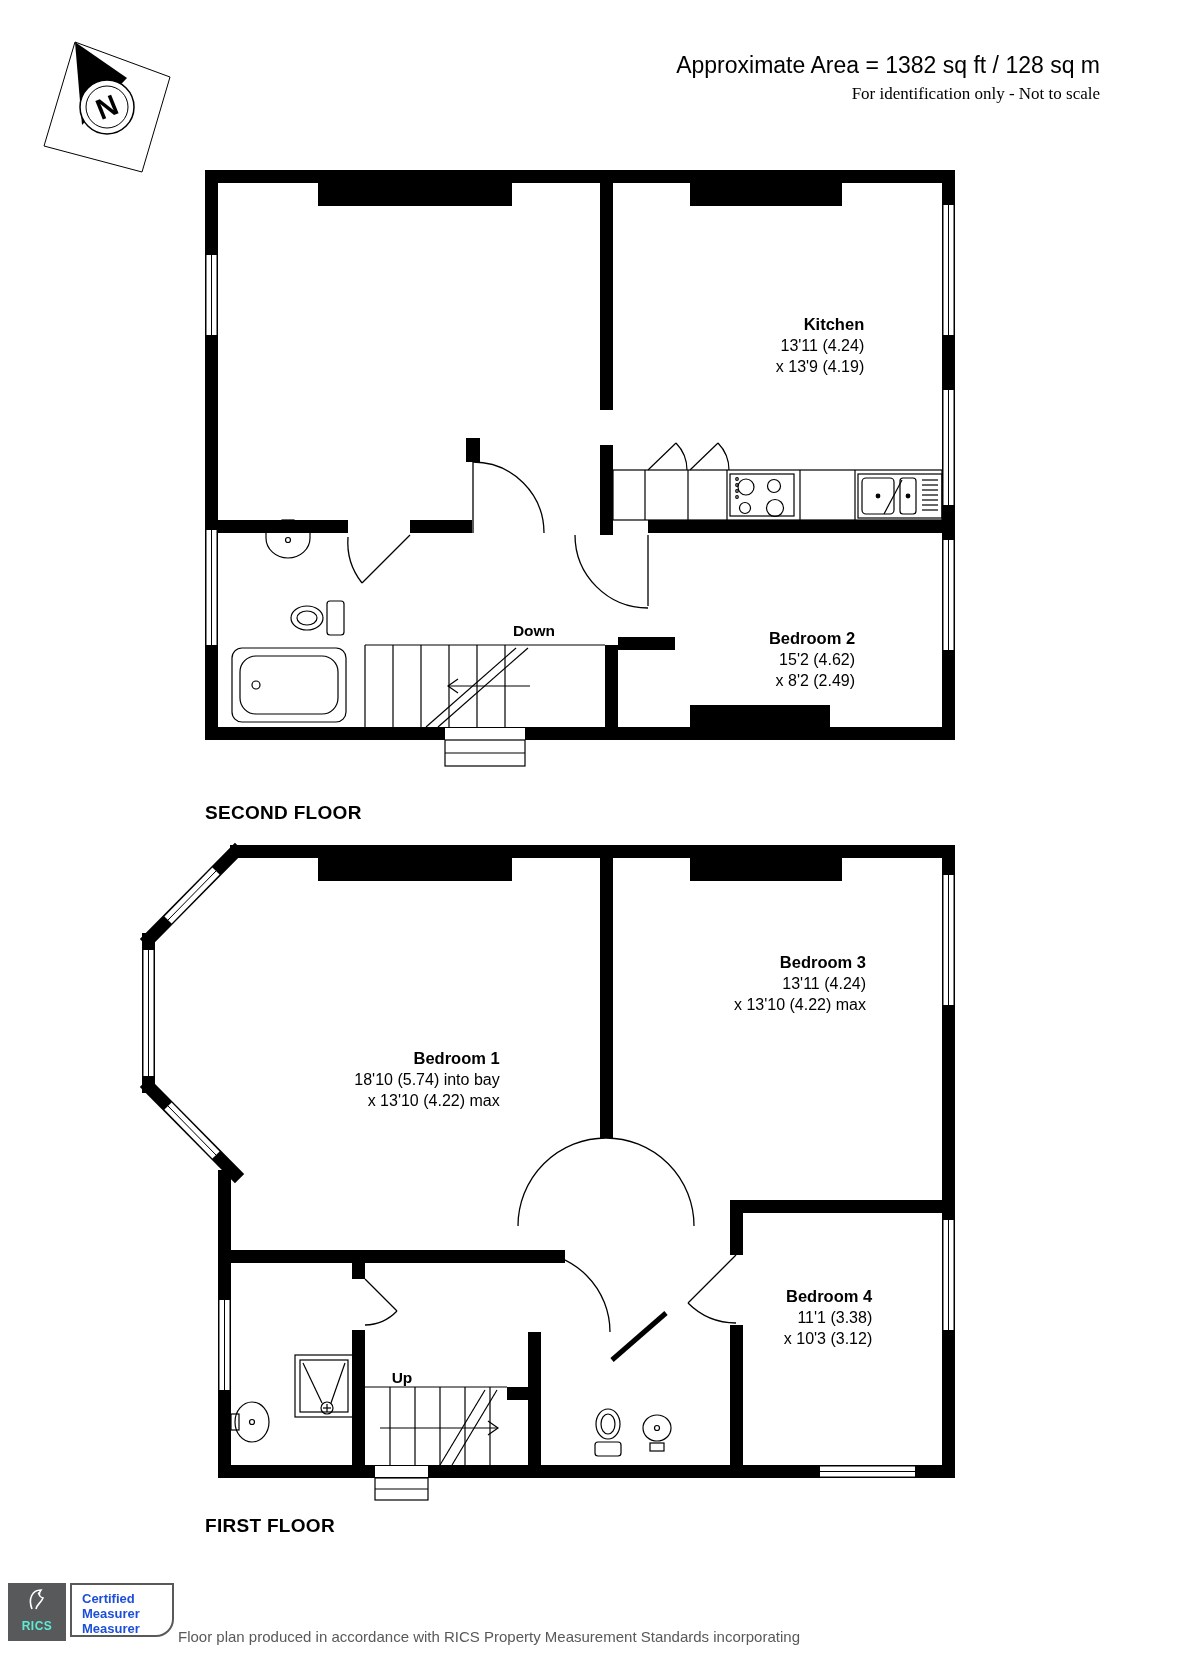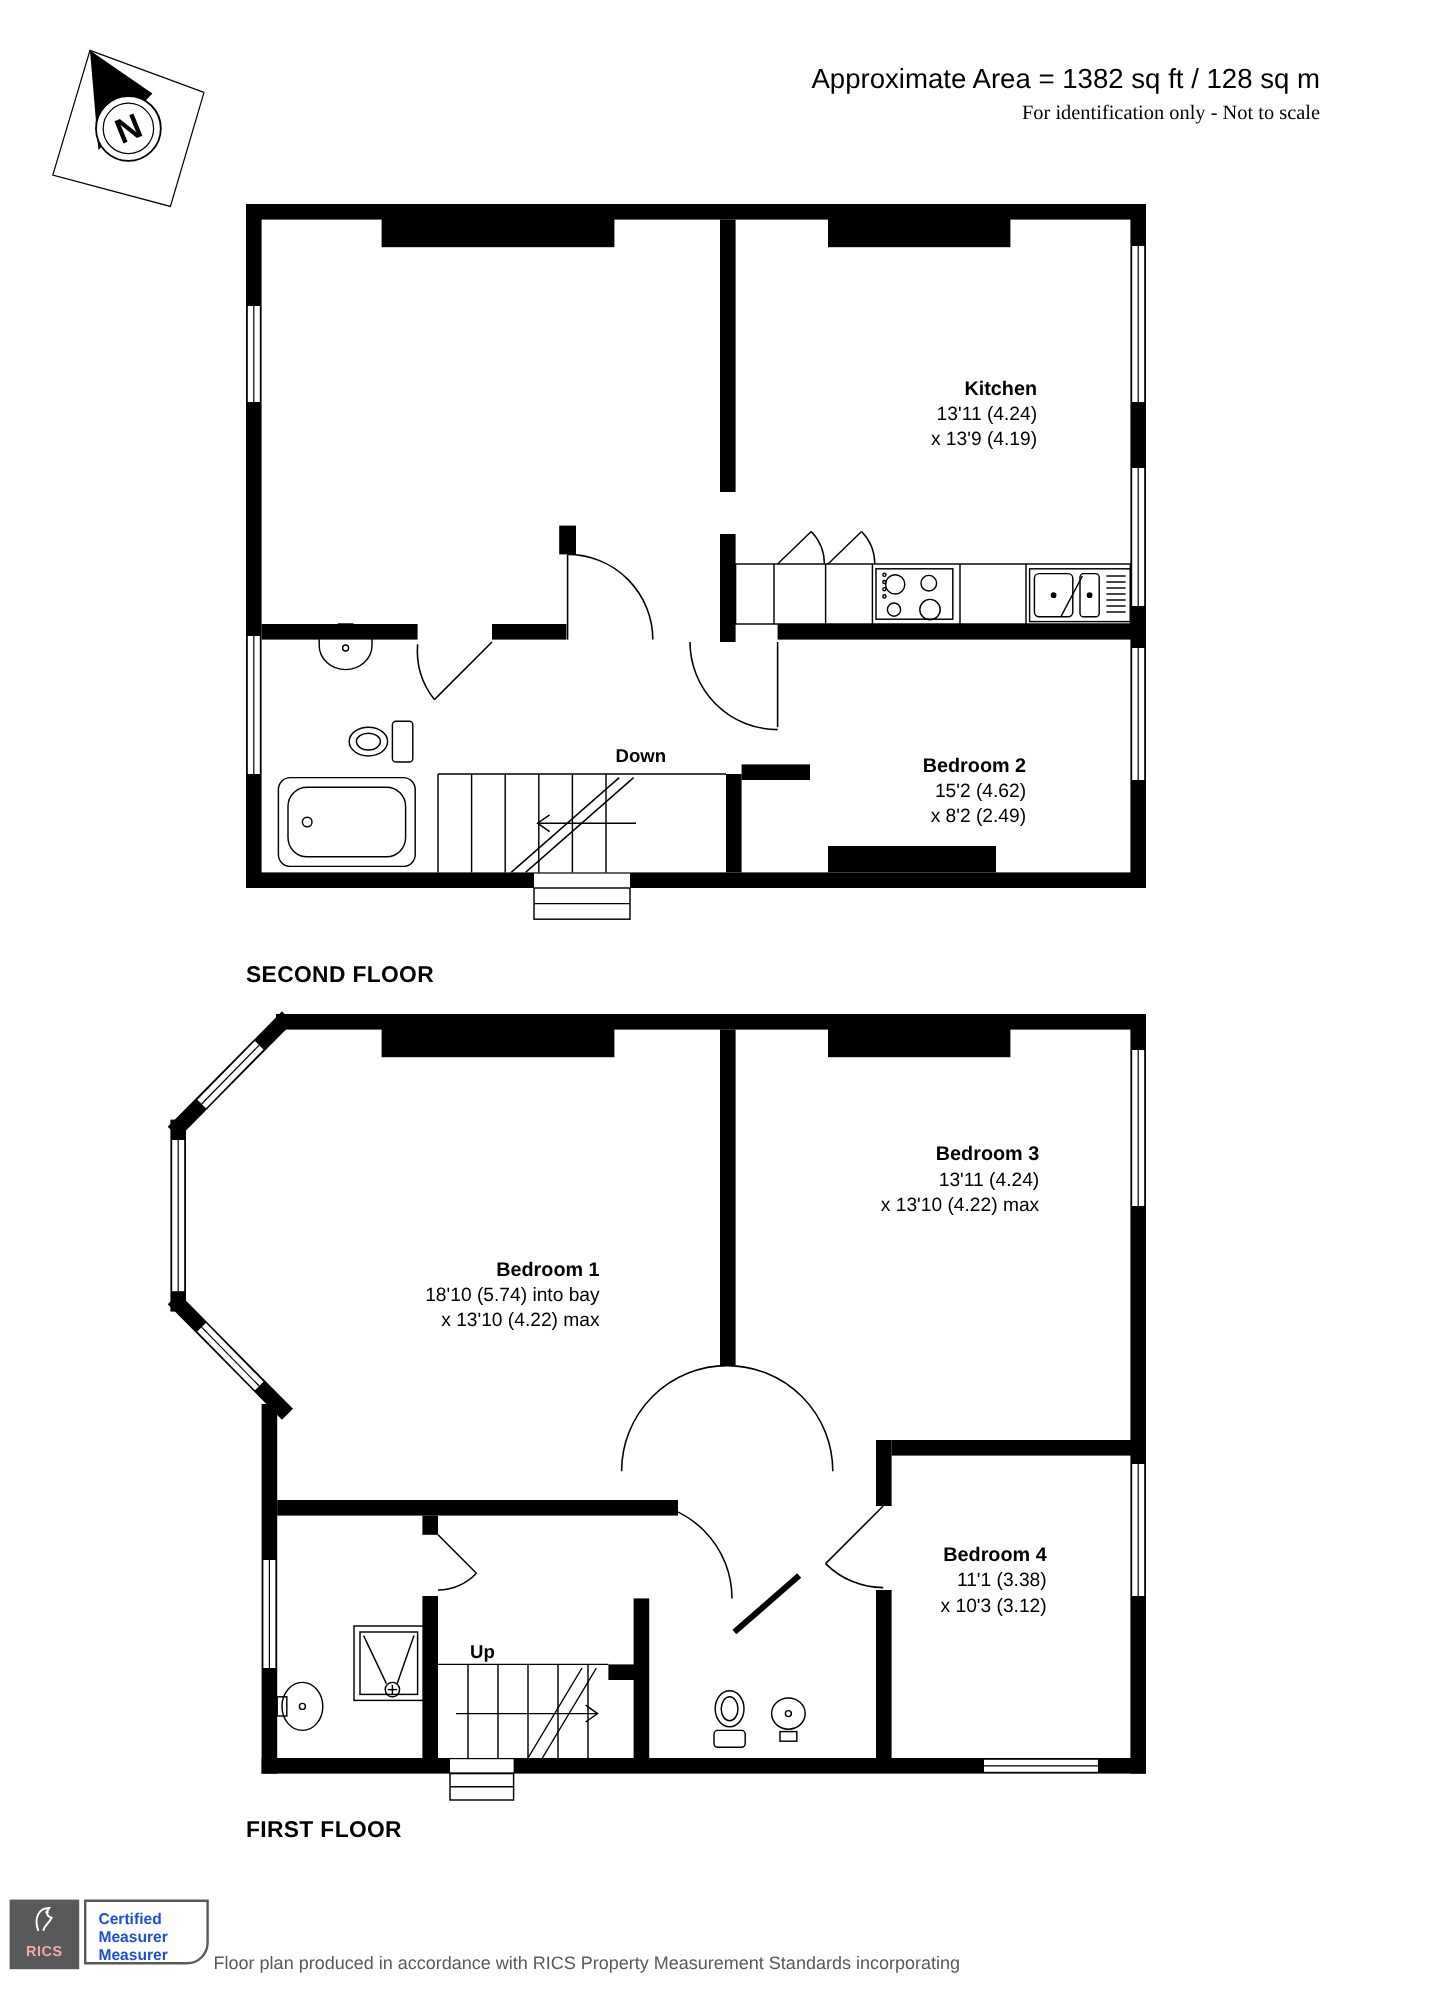--- a/index.html
+++ b/index.html
@@ -11,21 +11,21 @@
   .hdr-area{top:52px;font-size:23px;margin-left:12px;}
   .hdr-note{top:84px;font-size:17px;font-family:Liberation Serif, serif;}
   .room-label{position:absolute;transform:translateX(-50%);text-align:right;
               white-space:nowrap;font-size:16px;line-height:21px;}
   .room-label .rname{font-weight:bold;font-size:16.5px;}
   .floor-label{position:absolute;font-size:19px;font-weight:bold;letter-spacing:.3px;}
   .stair-label{position:absolute;transform:translateX(-50%);font-size:15.5px;font-weight:bold;}
   .footer{position:absolute;left:0;top:1580px;width:1191px;height:70px;}
   .rics-box{position:absolute;left:8px;top:3px;width:58px;height:58px;background:#58595B;
             display:flex;flex-direction:column;align-items:center;justify-content:flex-start;}
-  .rics-word{color:#fca5a5;font-size:12px;font-weight:bold;letter-spacing:.5px;margin-top:-2px;}
+  .rics-word{color:#5eead4;font-size:12px;font-weight:bold;letter-spacing:.5px;margin-top:-2px;}
   .cert-box{position:absolute;left:70px;top:3px;width:104px;height:54px;border:2px solid #58595B;
             border-radius:0 0 18px 0;padding:6px 0 0 10px;box-sizing:border-box;}
   .cert-box div{font-size:13px;line-height:15px;font-weight:bold;color:#1d4ed8;}
   .disc{position:absolute;left:178px;top:2px;font-size:15px;line-height:22px;color:#595959;white-space:pre;}
 </style>
 </head>
 <body>
 
 <div class="canvas">
 

